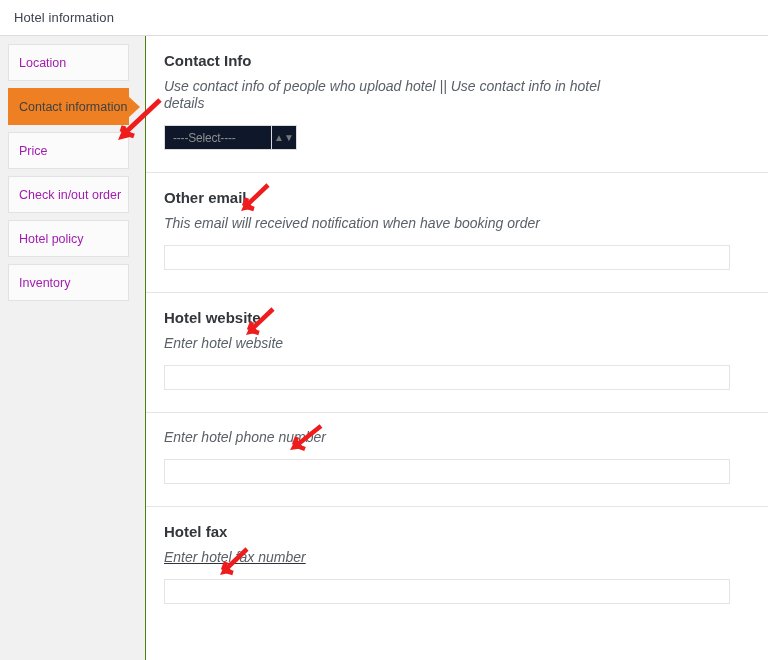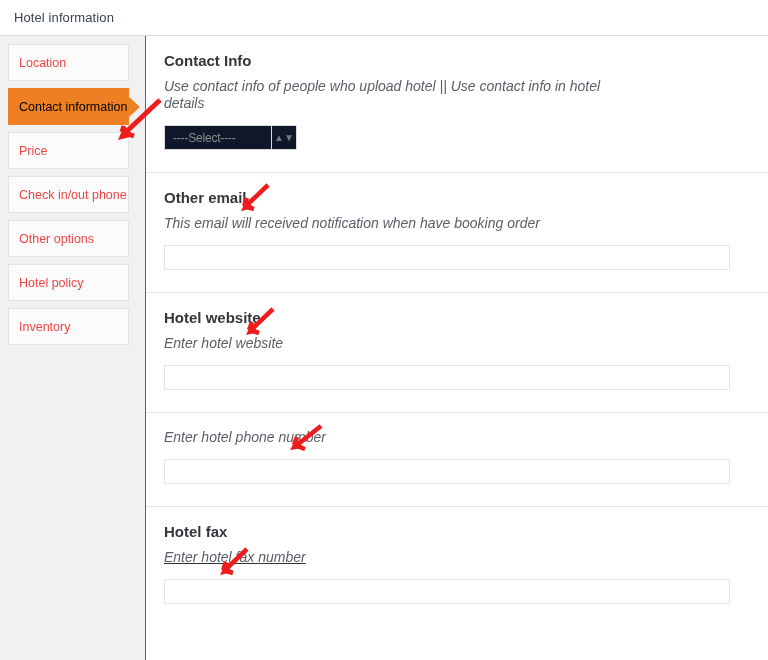--- a/index.html
+++ b/index.html
@@ -53,29 +53,29 @@
   }
   .nav-item {
     margin: 0 16px 7px 8px;
     height: 37px;
     background: #fbfbfb;
     border: 1px solid #e2e2e2;
     display: flex;
     align-items: center;
     padding-left: 10px;
     box-sizing: border-box;
-    color: #ef4444;
+    color: #a21caf;
     font-size: 12.5px;
     cursor: pointer;
     position: relative;
   }
   .nav-item.active {
     background: #ee8023;
     border-color: #ee8023;
-    color: #000000;
+    color: #404040;
   }
   .nav-item.active::after {
     content: "";
     position: absolute;
     right: -12px;
     top: 50%;
     transform: translateY(-50%);
     width: 0;
     height: 0;
     border-top: 11px solid transparent;
@@ -186,24 +186,21 @@
     <div class="nav-item">
       <span>Location</span>
     </div>
     <div class="nav-item active">
       <span>Contact information</span>
     </div>
     <div class="nav-item">
       <span>Price</span>
     </div>
     <div class="nav-item">
-      <span>Check in/out phone</span>
-    </div>
-    <div class="nav-item">
-      <span>Other options</span>
+      <span>Check in/out order</span>
     </div>
     <div class="nav-item">
       <span>Hotel policy</span>
     </div>
     <div class="nav-item">
       <span>Inventory</span>
     </div>
   </div>
 
   <div class="content">

